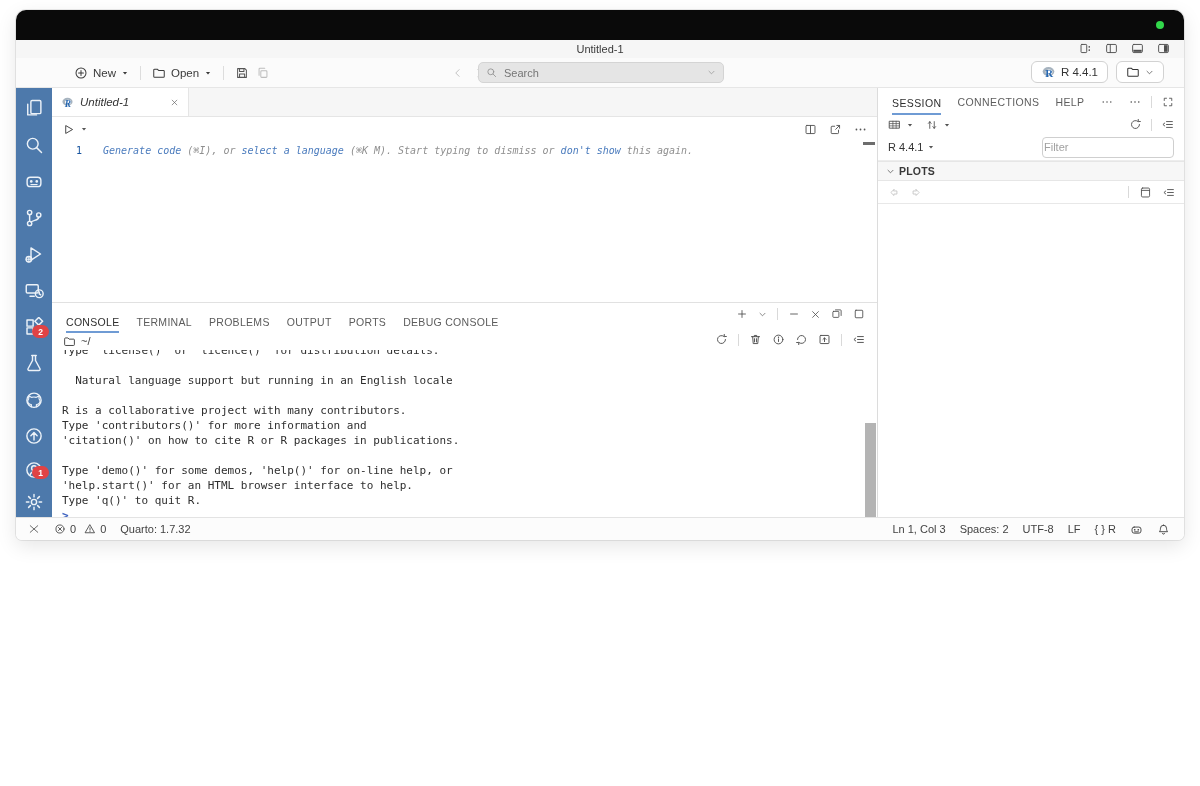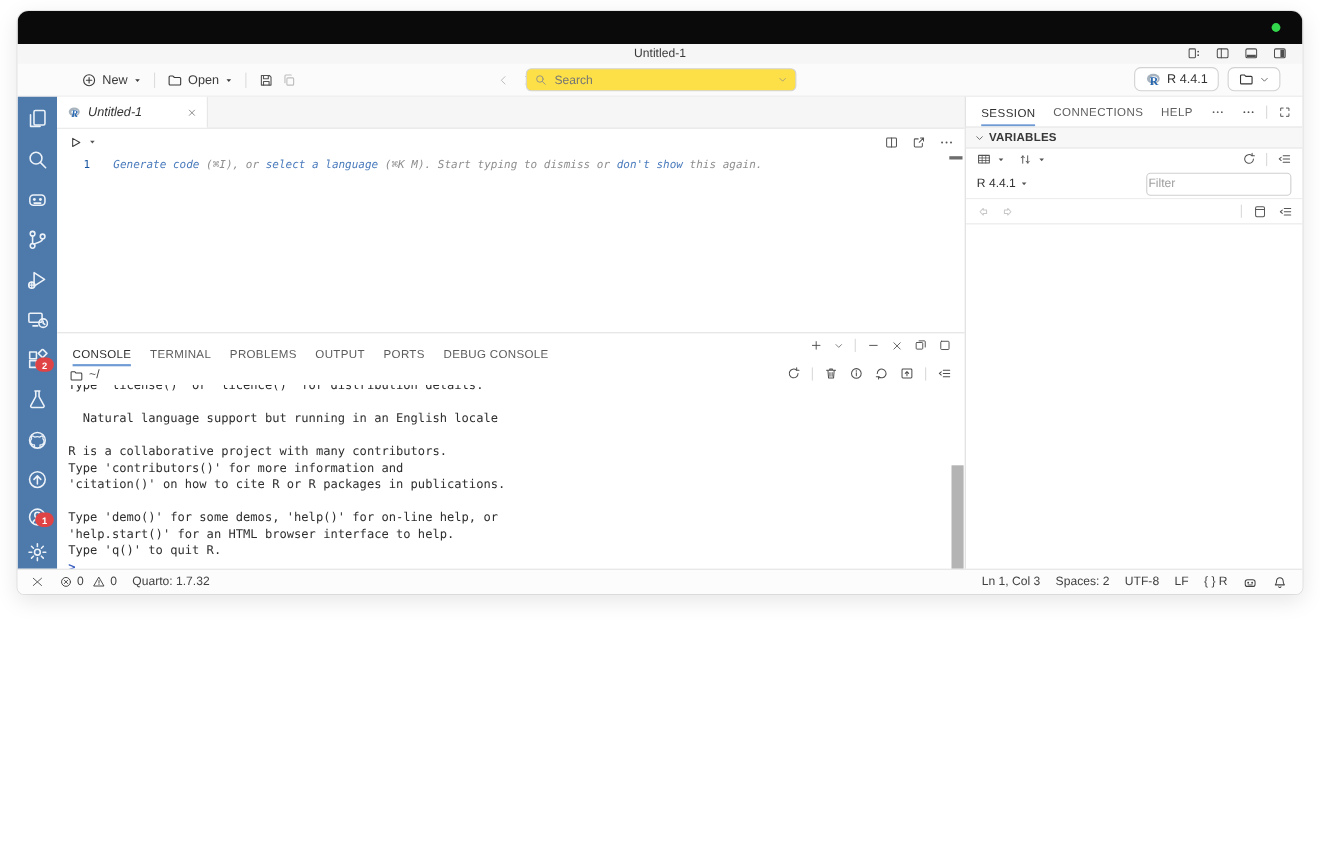--- a/index.html
+++ b/index.html
@@ -15,21 +15,21 @@
   .titlebar{height:18px;background:#f6f6f6;position:relative;display:flex;align-items:center;
             justify-content:center;font-size:11px;color:#3a3a3a;}
   .tb-icons{position:absolute;right:14px;top:2px;display:flex;gap:13px;color:#4e4e4e;align-items:center;}
   .toolbar{height:29px;background:#fbfbfb;border-bottom:1px solid #e6e6e6;position:relative;
            display:flex;align-items:center;font-size:11.5px;color:#3a3a3a;}
   .tb-left{display:flex;gap:7px;padding-left:58px;}
   .tb-sep{width:1px;height:14px;background:#ddd;margin:0 4px;}
   .btnish{display:flex;align-items:center;gap:5px;cursor:default;}
   .nav-arrows{position:absolute;left:436px;top:0;height:29px;display:flex;align-items:center;gap:9px;color:#b9b9b9;}
   .searchbox{position:absolute;left:462px;top:4px;width:230px;height:19px;border:1px solid #d4d4d4;
-             border-radius:5px;background:#fde047;display:flex;align-items:center;padding:0 7px;gap:5px;color:#8b8b8b;}
+             border-radius:5px;background:#e5e5e5;display:flex;align-items:center;padding:0 7px;gap:5px;color:#8b8b8b;}
   .searchbox input{border:none;outline:none;flex:1;font-size:11px;color:#6f6f6f;background:transparent;
                    font-family:"Liberation Sans",sans-serif;}
   .tb-right{position:absolute;right:20px;top:3px;display:flex;gap:8px;}
   .pill{height:20px;border:1px solid #d2d2d2;border-radius:6px;background:#fff;display:flex;
         align-items:center;gap:5px;padding:0 9px;font-size:11.5px;color:#333;}
   
   .main{position:absolute;top:78px;bottom:22px;left:0;right:0;display:flex;}
   .activity{width:36px;background:var(--activity_bar_bg,#4d79ab);display:flex;flex-direction:column;
             align-items:center;color:#ecf2f8;padding-top:2px;}
   .act-item{width:36px;height:46px;display:flex;align-items:center;justify-content:center;position:relative;}
@@ -545,28 +545,20 @@
                 </svg>
               </span>
             <span class="ic i11">
                 <svg viewBox="0 0 16 16" fill="none" stroke="currentColor" stroke-width="1.15" stroke-linecap="round" stroke-linejoin="round">
                   <path d="M3.8 3.8l8.4 8.4M12.2 3.8l-8.4 8.4"></path>
                 </svg>
               </span>
           </div>
         </div>
 
-        <div class="sect-head">
-          <span class="ic i9">
-              <svg viewBox="0 0 16 16" fill="none" stroke="currentColor" stroke-width="1.15" stroke-linecap="round" stroke-linejoin="round">
-                <path d="M3.5 5.8L8 10.3l4.5-4.5"></path>
-              </svg>
-            </span>
-          <span>VARIABLES</span>
-        </div>
         <div class="vars-toolbar">
           <span class="btnish">
             <span class="ic i13">
                 <svg viewBox="0 0 16 16" fill="none" stroke="currentColor" stroke-width="1.15" stroke-linecap="round" stroke-linejoin="round">
                   <rect x="2" y="4" width="12" height="8.5"></rect>
                   <path d="M2 6.9h12M2 9.7h12M6 4v8.5M10 4v8.5" stroke-width=".9"></path>
                 </svg>
               </span>
             <span class="ic i8">
                 <svg viewBox="0 0 16 16">
@@ -604,20 +596,28 @@
         <div class="vars-runtime">
           <span>R 4.4.1</span>
           <span class="ic i8" style="color:#555">
               <svg viewBox="0 0 16 16">
                 <path d="M3.8 6h8.4L8 11z" fill="currentColor"></path>
               </svg>
             </span>
           <input class="filter" placeholder="Filter" style="">
         </div>
 
+        <div class="sect-head">
+          <span class="ic i9">
+              <svg viewBox="0 0 16 16" fill="none" stroke="currentColor" stroke-width="1.15" stroke-linecap="round" stroke-linejoin="round">
+                <path d="M3.5 5.8L8 10.3l4.5-4.5"></path>
+              </svg>
+            </span>
+          <span>PLOTS</span>
+        </div>
         <div class="plots-toolbar">
           <span class="ic i13">
               <svg viewBox="0 0 16 16" fill="none" stroke="currentColor" stroke-width="1.15" stroke-linecap="round" stroke-linejoin="round">
                 <path d="M8.5 4.3L4.8 8l3.7 3.7V9.9h3.7V6.1H8.5z"></path>
               </svg>
             </span>
           <span class="ic i13">
               <svg viewBox="0 0 16 16" fill="none" stroke="currentColor" stroke-width="1.15" stroke-linecap="round" stroke-linejoin="round">
                 <path d="M7.5 4.3L11.2 8l-3.7 3.7V9.9H3.8V6.1h3.7z"></path>
               </svg>

